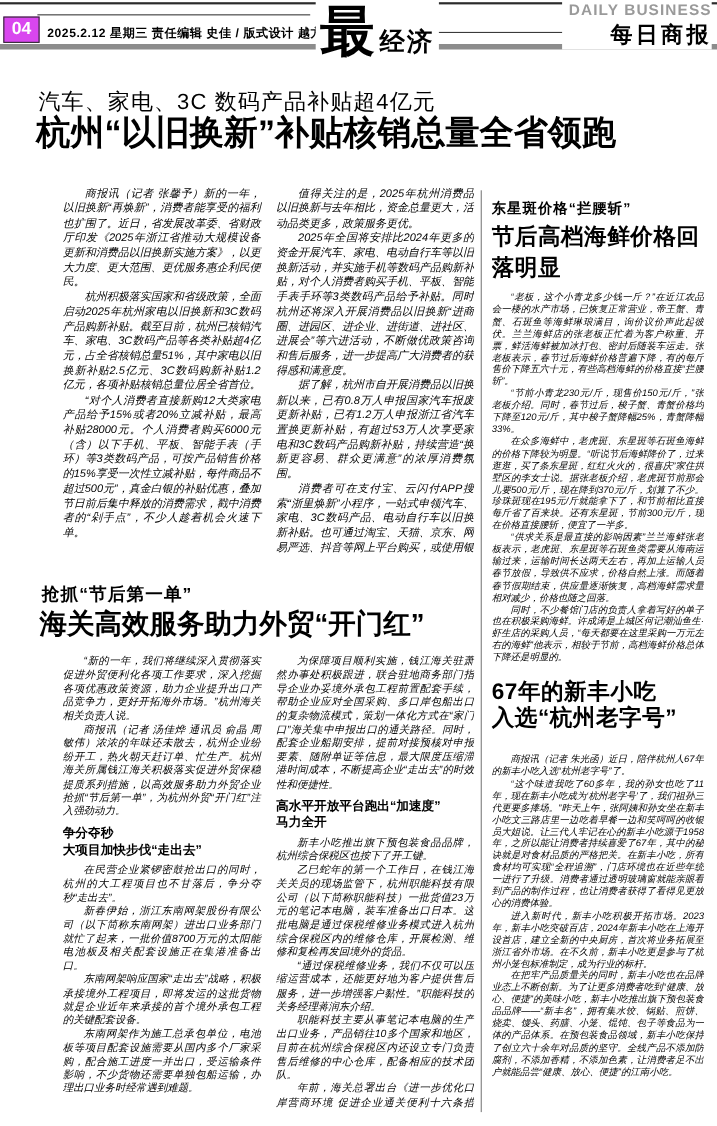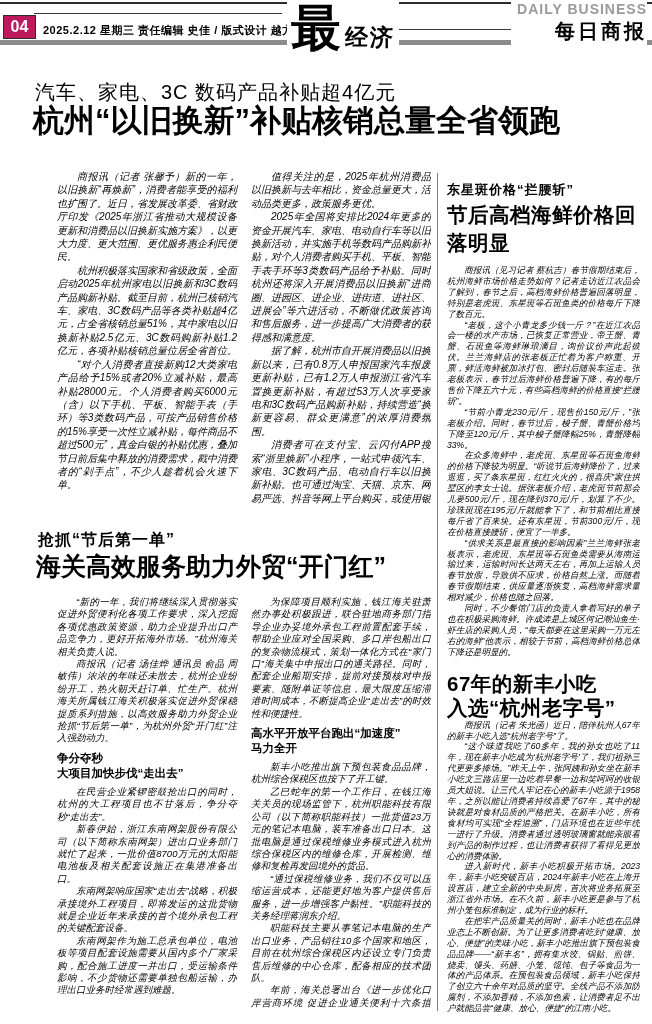--- a/index.html
+++ b/index.html
@@ -3,21 +3,21 @@
 <meta charset="utf-8">
 <style>
   html,body{margin:0;padding:0;background:#e8e8e8;}
   .page{
     position:relative;width:652px;height:1024px;background:#fff;overflow:hidden;
     font-family:"Liberation Sans",sans-serif;color:#000;margin:0 auto;
   }
   
   .top-edge{position:absolute;left:0;top:2px;width:652px;height:2px;background:#2b2b2b;}
   .pagenum-box{
-    position:absolute;left:3px;top:15px;width:31px;height:22px;background:#be185d;
+    position:absolute;left:3px;top:15px;width:31px;height:22px;background:#d946ef;
     border:1px solid #2b2b2b;color:#fff;font-size:16px;font-weight:bold;
     line-height:22px;text-align:center;
   }
   .dateline{position:absolute;left:43px;top:23px;font-size:11px;font-weight:bold;letter-spacing:.5px;}
   .hairline{position:absolute;height:1px;background:#3a3a3a;}
   .hairline-left{left:34px;top:13px;width:248px;}
   .hairline-right{left:390px;top:29px;width:150px;}
   .thickbar{position:absolute;left:0;top:40px;width:652px;height:5px;background:#8c8c8c;}
   .section-logo{position:absolute;left:287px;top:1px;display:flex;background:#fff;padding:0 4px;}
   .logo-big{font-family:"DejaVu Serif",serif;font-size:50px;font-weight:900;line-height:54px;}
@@ -50,21 +50,21 @@
   }
 
   
   .v-rule{position:absolute;left:437px;top:173px;width:1px;height:838px;background:#7d7d7d;}
   .right-col{position:absolute;left:447px;top:181px;width:193px;height:834px;overflow:hidden;}
   .r-kicker{font-size:13px;font-weight:600;letter-spacing:1px;margin:0 0 2px;}
   .r-headline{font-size:20.5px;font-weight:900;margin:0 0 8px;letter-spacing:.5px;}
   .r-body{font-size:8.6px;line-height:10.9px;}
   .xinfeng{margin-top:14px;}
   .xf-line{font-size:20.5px;font-weight:700;line-height:24px;letter-spacing:.5px;}
-  .xinfeng .r-body{margin-top:0;}
+  .xinfeng .r-body{margin-top:20px;}
 </style>
 </head>
 <body>
 
 <div class="page">
 
   <header>
     <div class="top-edge"></div>
     <div class="pagenum-box">
       <span>04</span>
@@ -124,21 +124,20 @@
       </div>
   </section>
 
   <div class="v-rule"></div>
 
   <aside class="right-col">
     <section>
       <div class="r-kicker">东星斑价格“拦腰斩”</div>
       <h2 class="r-headline">节后高档海鲜价格回落明显</h2>
       <div class="r-body jtext">
-          <p class="para">商报讯（见习记者 蔡杭吉）春节假期结束后，杭州海鲜市场价格走势如何？记者走访近江农品会了解到，春节之后，高档海鲜价格普遍回落明显，特别是老虎斑、东星斑等石斑鱼类的价格每斤下降了数百元。</p>
           <p class="para">“老板，这个小青龙多少钱一斤？”在近江农品会一楼的水产市场，已恢复正常营业，帝王蟹、青蟹、石斑鱼等海鲜琳琅满目，询价议价声此起彼伏。兰兰海鲜店的张老板正忙着为客户称重、开票，鲜活海鲜被加冰打包、密封后随装车运走。张老板表示，春节过后海鲜价格普遍下降，有的每斤售价下降五六十元，有些高档海鲜的价格直接“拦腰斩”。</p>
           <p class="para">“节前小青龙230元/斤，现售价150元/斤，”张老板介绍。同时，春节过后，梭子蟹、青蟹价格均下降至120元/斤，其中梭子蟹降幅25%，青蟹降幅33%。</p>
           <p class="para">在众多海鲜中，老虎斑、东星斑等石斑鱼海鲜的价格下降较为明显。“听说节后海鲜降价了，过来逛逛，买了条东星斑，红红火火的，很喜庆”家住拱墅区的李女士说。据张老板介绍，老虎斑节前那会儿要500元/斤，现在降到370元/斤，划算了不少。珍珠斑现在195元/斤就能拿下了，和节前相比直接每斤省了百来块。还有东星斑，节前300元/斤，现在价格直接腰斩，便宜了一半多。</p>
           <p class="para">“供求关系是最直接的影响因素”兰兰海鲜张老板表示，老虎斑、东星斑等石斑鱼类需要从海南运输过来，运输时间长达两天左右，再加上运输人员春节放假，导致供不应求，价格自然上涨。而随着春节假期结束，供应量逐渐恢复，高档海鲜需求量相对减少，价格也随之回落。</p>
           <p class="para">同时，不少餐馆门店的负责人拿着写好的单子也在积极采购海鲜。许成涛是上城区何记潮汕鱼生·虾生店的采购人员，“每天都要在这里采购一万元左右的海鲜”他表示，相较于节前，高档海鲜价格总体下降还是明显的。</p>
         </div>
     </section>
     <section class="xinfeng">
       <div class="xf-line">67年的新丰小吃</div>
       <div class="xf-line">入选“杭州老字号”</div>

